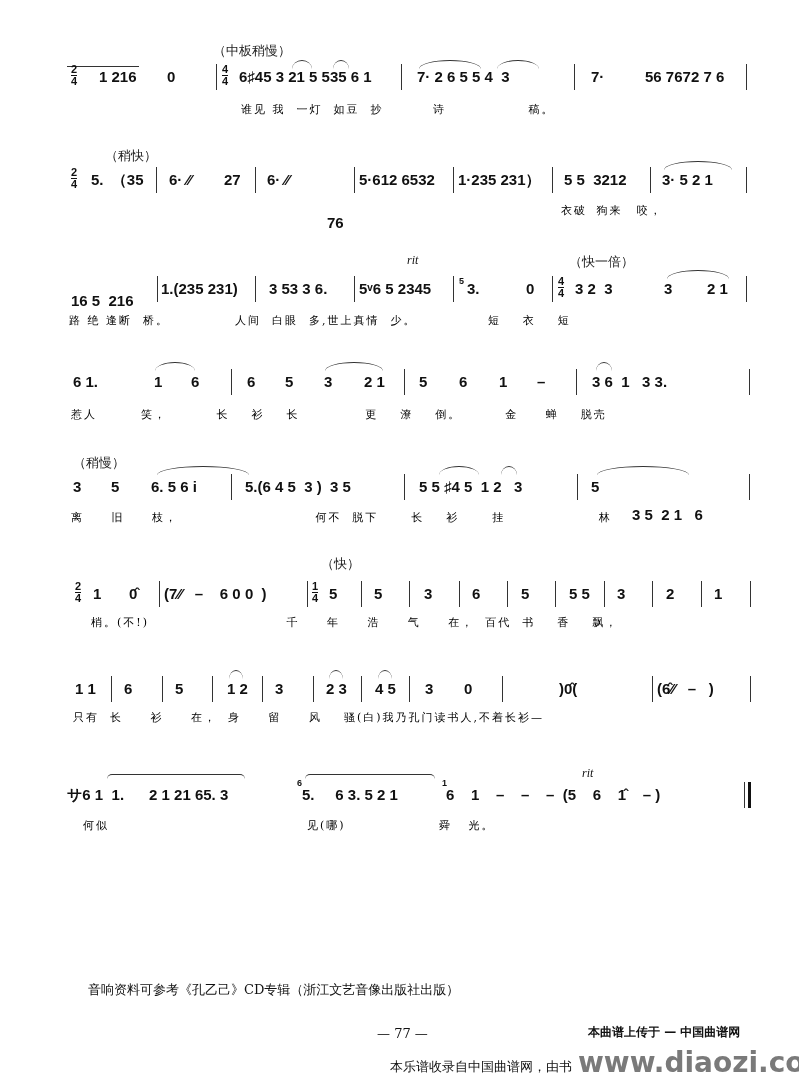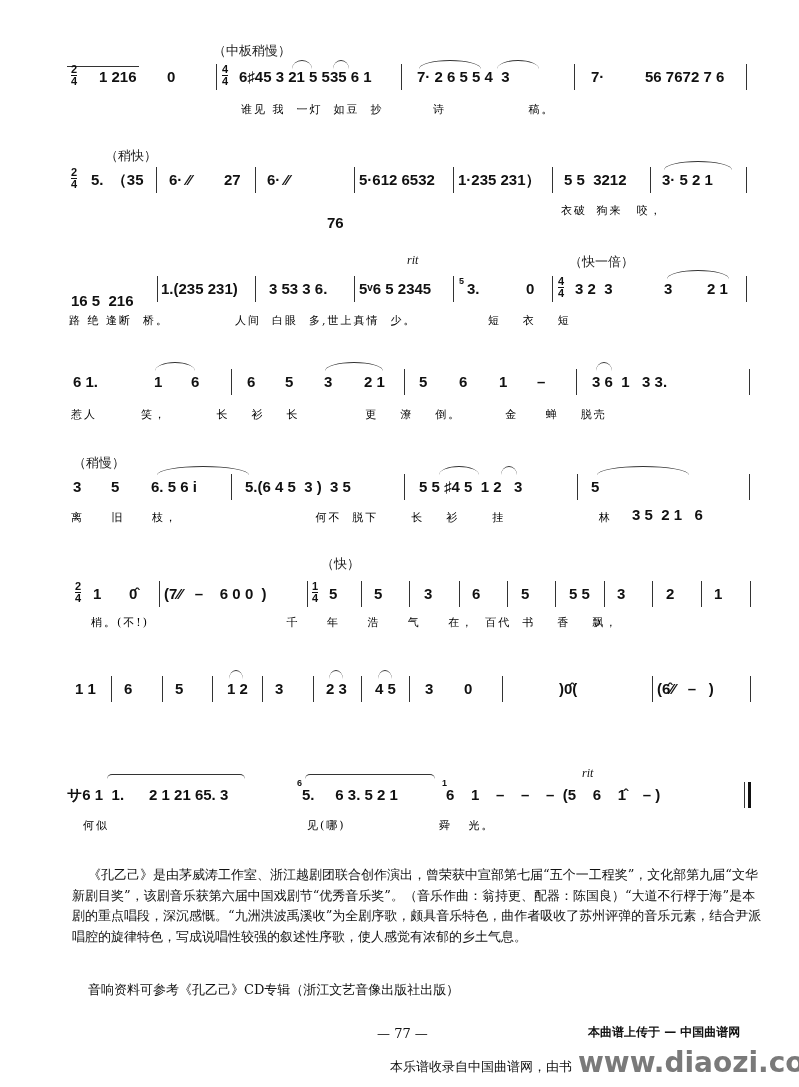--- a/index.html
+++ b/index.html
@@ -220,38 +220,38 @@
       <span class="tok" style="left:455px;top:4px;">0</span>
       <div class="bar" style="left:493px;top:0;"></div>
       <span class="tok" style="left:550px;top:4px;">)0̂(</span>
       <div class="bar" style="left:643px;top:0;"></div>
       <span class="tok" style="left:648px;top:4px;">(6̂⁄⁄ &nbsp;&nbsp;– &nbsp;&nbsp;)</span>
       <div class="bar" style="left:741px;top:0;"></div>
     </div>
     <div class="slur" style="left:220px;top:10px;width:14px;"></div>
     <div class="slur" style="left:320px;top:10px;width:14px;"></div>
     <div class="slur" style="left:369px;top:10px;width:14px;"></div>
+    <div class="lyr" style="left:64px;top:50px;">只有 &nbsp;长 &nbsp;&nbsp;&nbsp;&nbsp;衫 &nbsp;&nbsp;&nbsp;&nbsp;在， &nbsp;身 &nbsp;&nbsp;&nbsp;&nbsp;留 &nbsp;&nbsp;&nbsp;&nbsp;风 &nbsp;&nbsp;&nbsp;骚(白)我乃孔门读书人,不着长衫—</div>
   </div>
 
   <div class="sys" style="top:760px;height:85px;">
     <div class="rit" style="left:573px;top:6px;">rit</div>
     <div class="notes" style="top:22px;">
       <span class="tok" style="left:58px;top:4px;">サ6 1 &nbsp;1. &nbsp;&nbsp;&nbsp;&nbsp;&nbsp;2 1 21 65. 3</span>
       <span class="tok" style="left:288px;top:-4px;font-size:9px;">6</span>
       <span class="tok" style="left:293px;top:4px;">5. &nbsp;&nbsp;&nbsp;&nbsp;6 3. 5 2 1</span>
       <span class="tok" style="left:433px;top:-4px;font-size:9px;">1</span>
       <span class="tok" style="left:437px;top:4px;">6 &nbsp;&nbsp;&nbsp;1 &nbsp;&nbsp;&nbsp;– &nbsp;&nbsp;&nbsp;– &nbsp;&nbsp;&nbsp;– &nbsp;(5 &nbsp;&nbsp;&nbsp;6 &nbsp;&nbsp;&nbsp;1̂ &nbsp;&nbsp;&nbsp;– )</span>
       <div class="dbar" style="left:739px;top:0;"></div>
       <div class="bar" style="left:735px;top:0;"></div>
     </div>
     <div class="slur" style="left:98px;top:14px;width:138px;border-radius:6px 6px 0 0;height:4px;"></div>
     <div class="slur" style="left:296px;top:14px;width:130px;border-radius:6px 6px 0 0;height:4px;"></div>
     <div class="lyr" style="left:74px;top:58px;">何似 &nbsp;&nbsp;&nbsp;&nbsp;&nbsp;&nbsp;&nbsp;&nbsp;&nbsp;&nbsp;&nbsp;&nbsp;&nbsp;&nbsp;&nbsp;&nbsp;&nbsp;&nbsp;&nbsp;&nbsp;&nbsp;&nbsp;&nbsp;&nbsp;&nbsp;&nbsp;&nbsp;&nbsp;&nbsp;&nbsp;&nbsp;&nbsp;&nbsp;&nbsp;&nbsp;见(哪) &nbsp;&nbsp;&nbsp;&nbsp;&nbsp;&nbsp;&nbsp;&nbsp;&nbsp;&nbsp;&nbsp;&nbsp;&nbsp;&nbsp;&nbsp;&nbsp;舜 &nbsp;&nbsp;光。</div>
   </div>
 
-  <div class="para" style="top:865px;text-indent:16px;">《孔乙己》是由茅威涛工作室、浙江越剧团联合创作演出，曾荣获中宣部第七届“五个一工程奖”，文化部第九届“文华新剧目奖”，该剧音乐获第六届中国戏剧节“优秀音乐奖”。（音乐作曲：翁持更、配器：陈国良）“大道不行桴于海”是本剧的重点唱段，深沉感慨。“九洲洪波禹溪收”为全剧序歌，颇具音乐特色，曲作者吸收了苏州评弹的音乐元素，结合尹派唱腔的旋律特色，写成说唱性较强的叙述性序歌，使人感觉有浓郁的乡土气息。</div>
   <div class="para" style="top:980px;left:88px;">音响资料可参考《孔乙己》CD专辑（浙江文艺音像出版社出版）</div>
 
   <div class="pagenum">— 77 —</div>
   <div class="credit1">本曲谱上传于 — 中国曲谱网</div>
   <div class="credit2">本乐谱收录自中国曲谱网，由书</div>
   <div class="wm2">www.diaozi.com</div>
 </div>
 
 </body></html>

